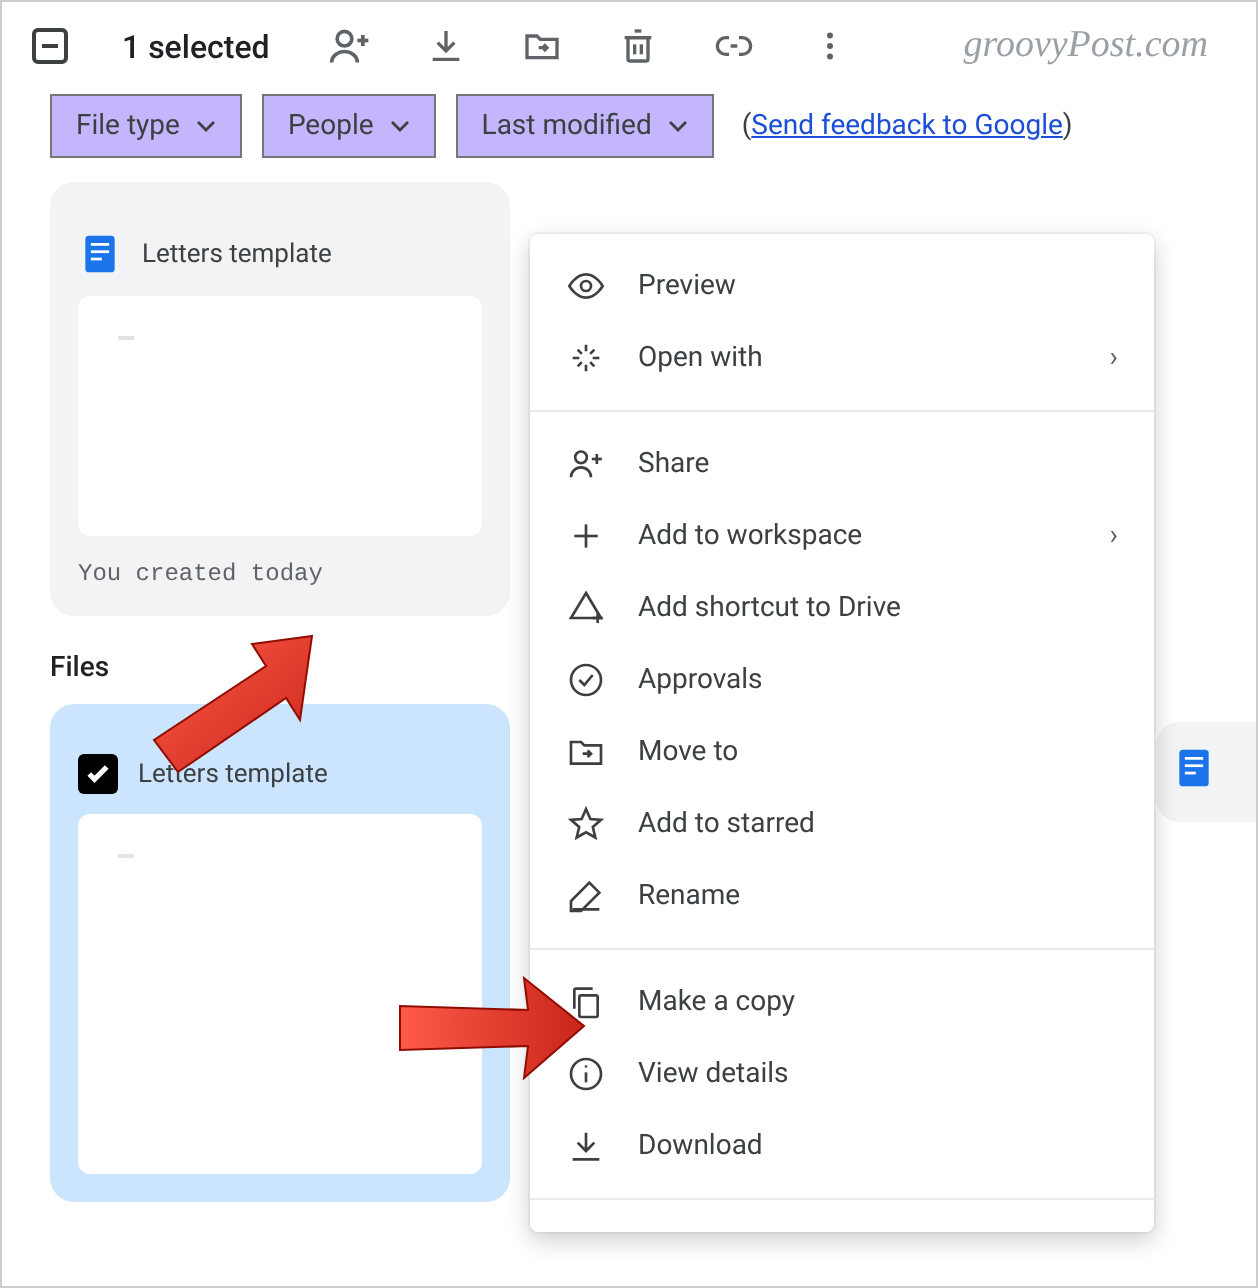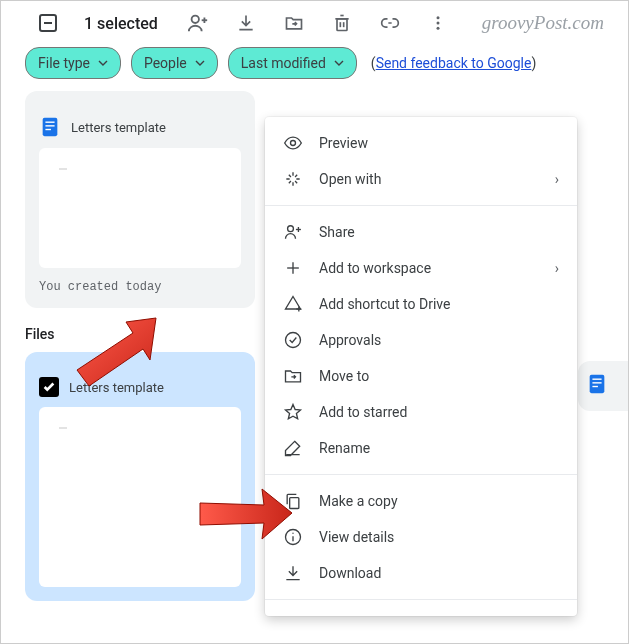--- a/index.html
+++ b/index.html
@@ -7,32 +7,32 @@
     font-family: 'Google Sans', Roboto, Arial, sans-serif;
     width: 629px; height: 644px;
     background: #fff;
     color: #3c4043;
     position: relative;
     overflow: hidden;
     border: 1px solid #ccc;
   }
   .toolbar {
     display: flex; align-items: center;
-    padding: 10px 24px 12px 35px;
+    padding: 10px 24px 12px 12px;
     gap: 24px;
   }
   .toolbar .icon-btn { color:#5f6368; cursor:pointer; display:flex; align-items:center; justify-content:center; width:24px; height:24px;}
   .selected-count { font-size: 16px; font-weight:500; color:#202124; margin-right:4px; }
   .watermark { margin-left:auto; font-family: Georgia, serif; font-size:19px; font-style:italic; color:#9aa0a6; }
   .chips { display:flex; align-items:center; gap:10px; padding:0 24px 12px 24px; }
   .chip {
     display:flex; align-items:center; gap:8px;
-    border:1px solid #747775; border-radius:14px;
+    border:1px solid #747775; border-radius:0;
     padding:7px 12px; font-size:14px; color:#3c4043;
-    cursor:pointer; background:#5eead4;
+    cursor:pointer; background:#c4b5fd;
   }
   .chip svg { width:10px; height:6px; }
   .feedback { margin-left:4px; font-size:14px; color:#3c4043; }
   .feedback a { color:#1d4ed8; text-decoration:underline; cursor:pointer; }
   .card {
     margin:0 24px;
     border-radius:12px;
     background:#f1f3f4;
     padding:14px;
   }

